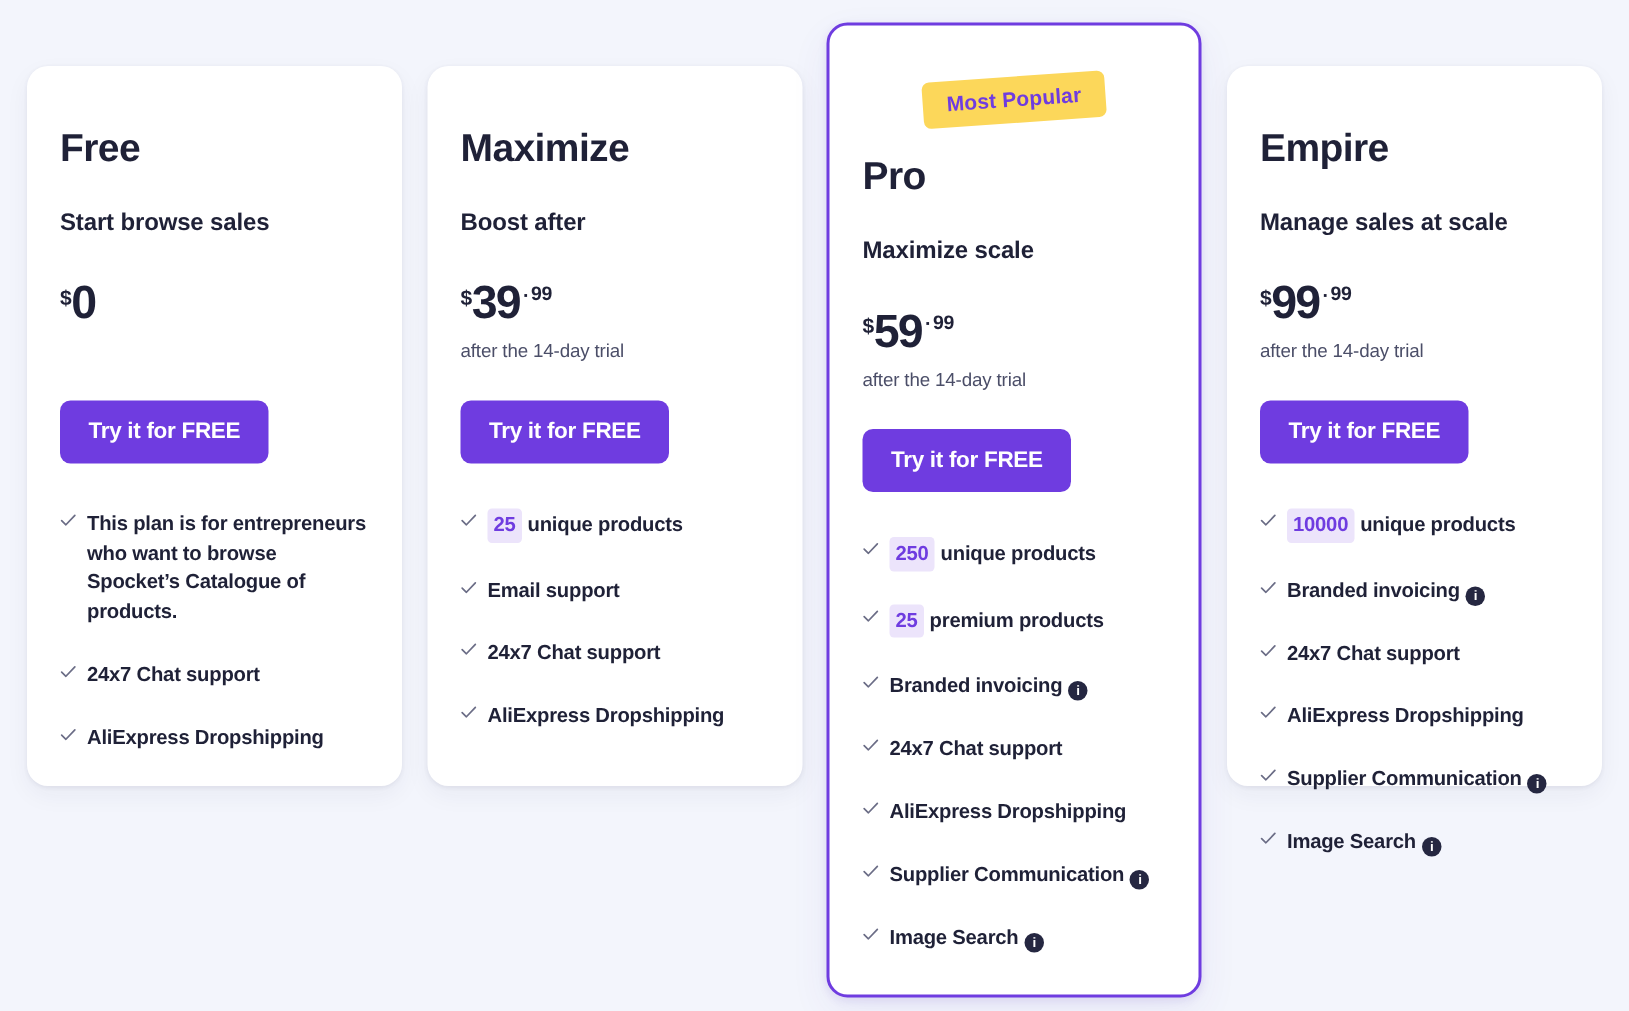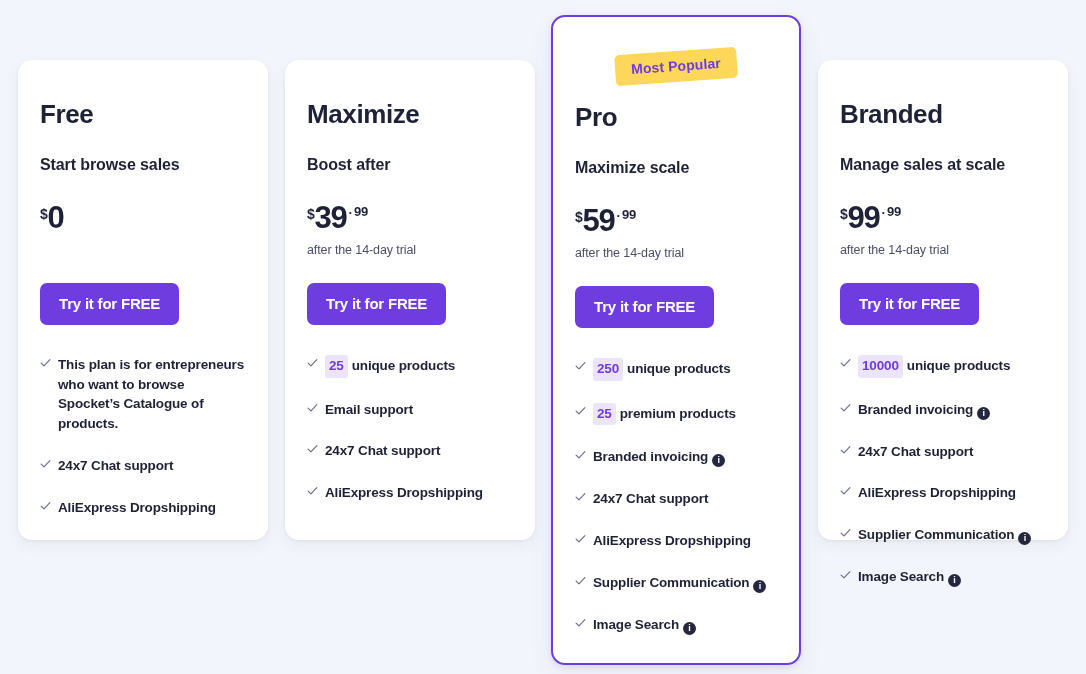--- a/index.html
+++ b/index.html
@@ -18,21 +18,21 @@
 
   .pricing-grid {
     position: relative;
     width: 1086px;
     height: 674px;
     padding: 0;
   }
 
   .plan-card {
     position: absolute;
-    top: 60px;
+    top: 44px;
     height: 480px;
     background: #ffffff;
     border-radius: 14px;
     box-shadow: 0 1px 3px rgba(40, 44, 80, 0.07), 0 6px 16px rgba(40, 44, 80, 0.05);
     padding: 40px 22px 0 22px;
   }
 
   .plan-card.card-free     { left: 18px;  width: 250px; }
   .plan-card.card-starter  { left: 285px; width: 250px; }
   .plan-card.card-pro      { left: 551px; width: 250px; top: 15px; height: 650px;
@@ -350,21 +350,21 @@
             <svg viewBox="0 0 12 12" fill="none" xmlns="http://www.w3.org/2000/svg">
               <path d="M1.2 6.1 L4.3 9.1 L10.8 2.3" stroke="currentColor" stroke-width="1.25" stroke-linecap="round" stroke-linejoin="round"></path>
             </svg>
           </span>
           <span class="feature-text">Image Search<i class="info-icon">i</i></span>
         </li>
       </ul>
   </div>
 
   <div class="plan-card card-empire">
-    <h2 class="plan-name">Branded</h2>
+    <h2 class="plan-name">Empire</h2>
     <p class="plan-tagline">Manage sales at scale</p>
     <div class="price-row">
       <span class="price-currency">$</span>
       <span class="price-whole">99</span>
       <span class="price-sep">·</span>
       <span class="price-cents">99</span>
     </div>
     <div class="trial-note">after the 14-day trial</div>
     <button class="cta-button">Try it for FREE</button>
     <ul class="feature-list">

